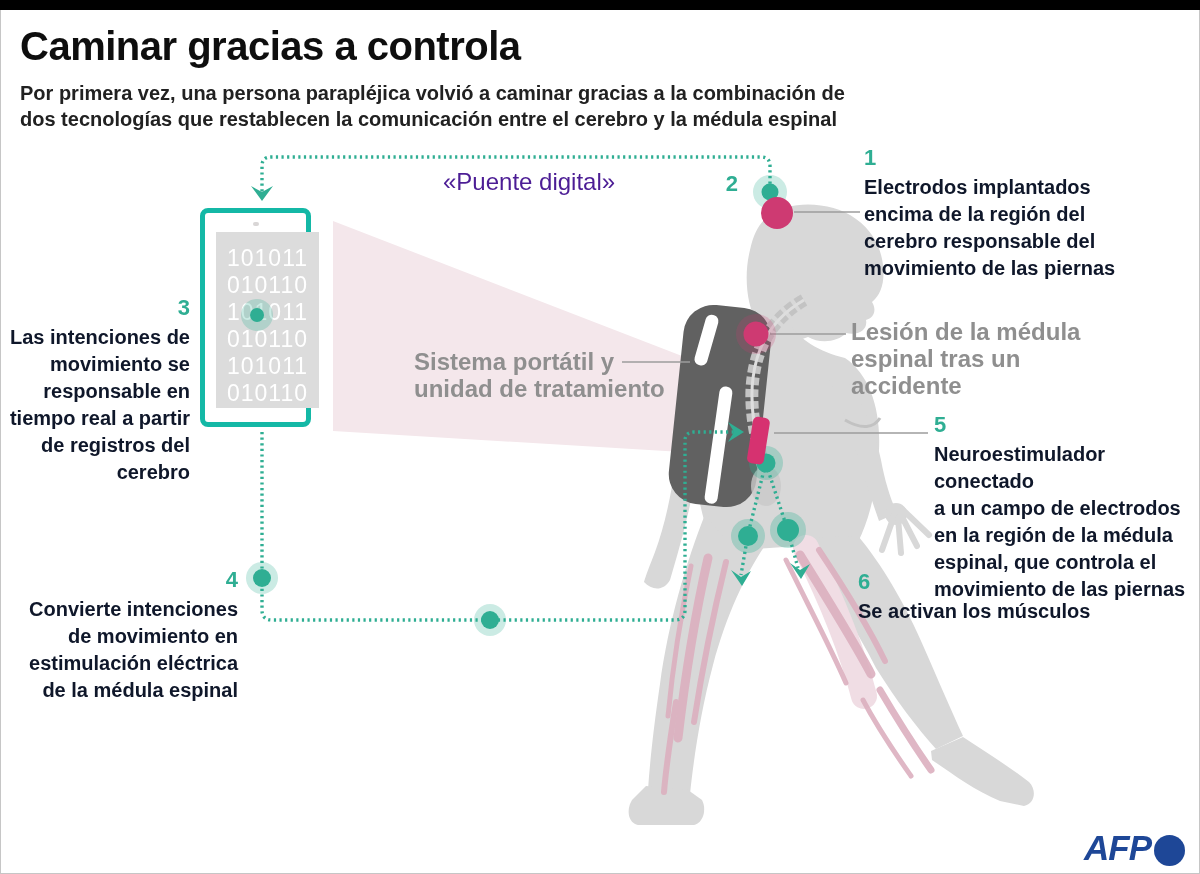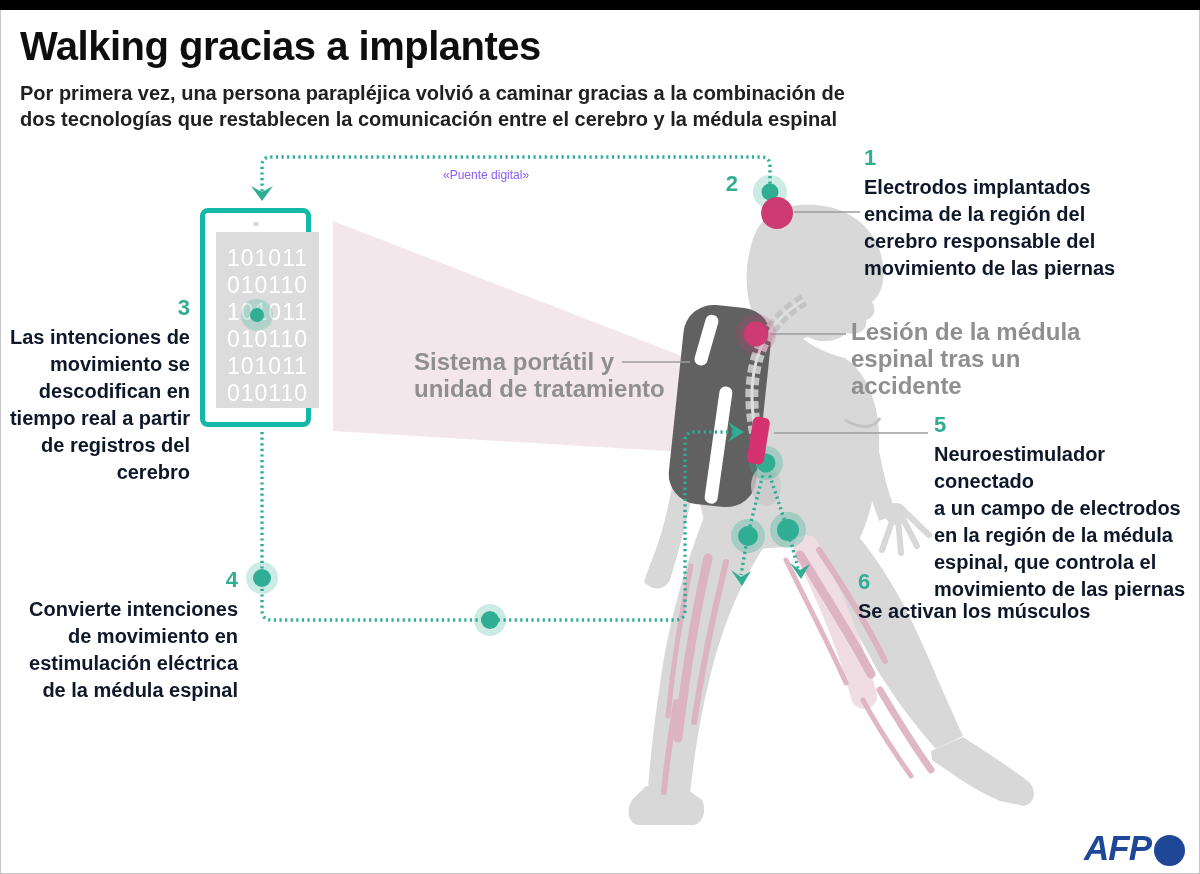--- a/index.html
+++ b/index.html
@@ -20,34 +20,34 @@
   .phone .screen{position:absolute;left:11px;top:19px;width:103px;height:176px;background:#dcdcdc;}
   .binary{width:100%;padding-top:13px;text-align:center;font-size:23px;line-height:27px;
           color:#ffffff;letter-spacing:1px;font-weight:400;}
   
   .lbl{position:absolute;z-index:3;}
   .num{font-size:22px;line-height:24px;font-weight:800;color:#2fae93;}
   .txt{font-size:20px;line-height:27px;color:#0f172a;margin-top:4px;}
   .right{text-align:right;}
   .bold .txt{font-weight:700;}
   .annot{position:absolute;z-index:3;font-size:24px;line-height:27px;color:#8f8f8f;}
-  .bridge{position:absolute;left:443px;top:168px;z-index:3;font-size:12px;color:#8b5cf6;}
+  .bridge{position:absolute;left:443px;top:168px;z-index:3;font-size:24px;color:#4c1d95;}
   .sources{position:absolute;left:20px;top:812px;z-index:3;font-size:17px;line-height:23px;color:#a3a3a3;}
   .afp{position:absolute;left:1084px;top:828px;z-index:3;display:flex;align-items:center;}
   .afp .word{font-size:35px;font-weight:800;font-style:italic;color:#1e4797;letter-spacing:-1px;}
   .afp .dot{width:31px;height:31px;border-radius:50%;background:#1e4797;margin-left:3px;margin-top:4px;}
 </style>
 </head>
 <body>
 
 <div class="page">
   <div class="frame"></div>
   <div class="topbar"></div>
 
-  <div class="title">Walking gracias a implantes</div>
+  <div class="title">Caminar gracias a controla</div>
   <div class="subtitle pre">Por primera vez, una persona parapléjica volvió a caminar gracias a la combinación de
 dos tecnologías que restablecen la comunicación entre el cerebro y la médula espinal</div>
 
   <div class="phone">
     <div class="speaker"></div>
     <div class="screen">
       <div class="binary pre">101011
 010110
 101011
 010110
@@ -207,21 +207,21 @@
   </div>
 
   <div class="lbl right" style="left:430px;top:172px;width:308px;">
     <div class="num">2</div>
   </div>
 
   <div class="lbl right" style="left:5px;top:296px;width:185px;">
     <div class="num">3</div>
     <div class="txt pre">Las intenciones de
 movimiento se
-descodifican en
+responsable en
 tiempo real a partir
 de registros del
 cerebro</div>
   </div>
 
   <div class="lbl right" style="left:5px;top:568px;width:233px;">
     <div class="num">4</div>
     <div class="txt pre">Convierte intenciones
 de movimiento en
 estimulación eléctrica

